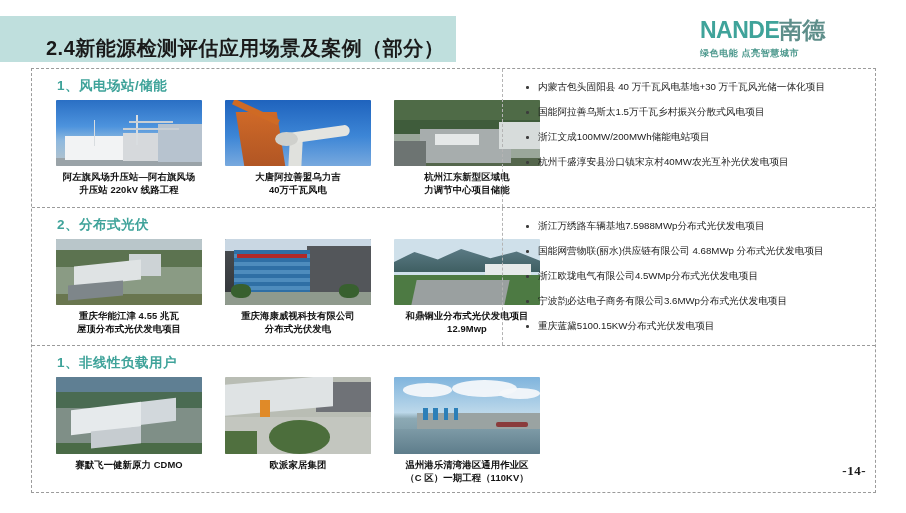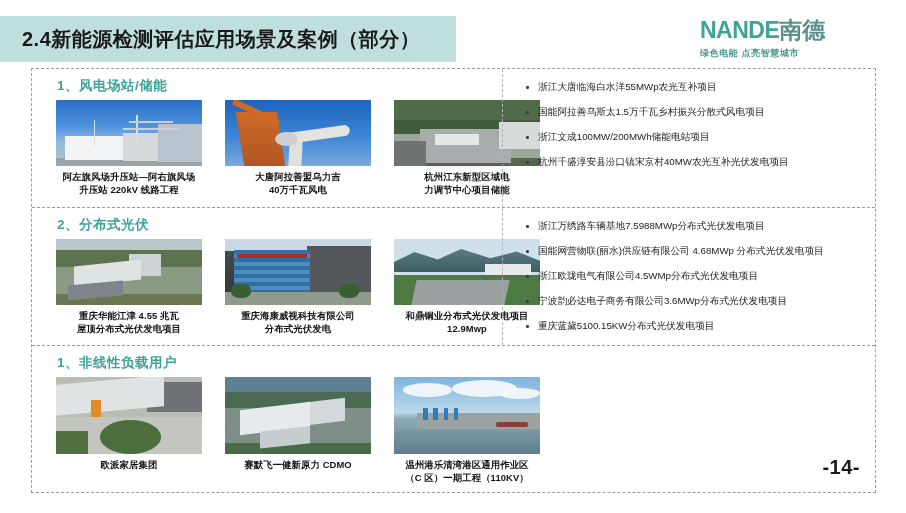--- a/index.html
+++ b/index.html
@@ -20,21 +20,22 @@
     position: absolute;
     left: 0; top: 16px;
     width: 906px; height: 46px;
   }
   .title-band {
     position: absolute;
     left: 0; top: 0;
     width: 456px; height: 46px;
     background: #bfdfdd;
     display: flex;
-    align-items: center;
+    align-items: flex-end;
+    padding-left: 24px;
   }
   .title-text {
     margin-left: 22px;
     font-size: 20px;
     font-weight: bold;
     color: #1a1a1a;
     letter-spacing: 0.5px;
     white-space: nowrap;
   }
   .brand {
@@ -141,25 +142,26 @@
     content: "";
     position: absolute;
     left: 3px; top: 5px;
     width: 2.5px; height: 2.5px;
     background: #3c3c3c;
     border-radius: 50%;
   }
 
   .page-num {
     position: absolute;
-    right: 46px; bottom: 34px;
-    font-size: 20px;
+    right: 40px; bottom: 34px;
+    font-size: 13px;
     font-weight: bold;
     color: #1a1a1a;
     letter-spacing: 0.5px;
+    font-family: Liberation Serif, serif;
   }
 
   
   .t1a { background: linear-gradient(#2a6fc4 0%, #4d93dd 40%, #8fb9de 62%, #b9c4c9 100%); }
   .t1a .bld { position:absolute; background:#e9ecef; }
   .t1a .b1 { left:6%; top:55%; width:42%; height:36%; background:#f2f3f4; }
   .t1a .b2 { left:46%; top:50%; width:26%; height:42%; background:#d6d9dc; }
   .t1a .b3 { left:70%; top:36%; width:30%; height:58%; background:#b7c3cf; }
   .t1a .pole { position:absolute; width:1.5px; background:#d9dde0; top:30%; height:40%; }
   .t1a .tower { position:absolute; border-top:2px solid #c9cfd4; }
@@ -300,21 +302,21 @@
                 <div class="w1"></div>
                 <div class="w2"></div>
             </div>
             <div class="caption">杭州江东新型区域电<br>力调节中心项目储能</div>
           </div>
 
         </div>
       </div>
       <div class="sec-right">
         <ul class="bullets">
-          <li>浙江大唐临海白水洋55MWp农光互补项目</li>
+          <li>内蒙古包头固阳县 40 万千瓦风电基地+30 万千瓦风光储一体化项目</li>
           <li>国能阿拉善乌斯太1.5万千瓦乡村振兴分散式风电项目</li>
           <li>浙江文成100MW/200MWh储能电站项目</li>
           <li>杭州千盛淳安县汾口镇宋京村40MW农光互补光伏发电项目</li>
         </ul>
       </div>
     </div>
 
     <div class="section s2">
       <div class="sec-left">
         <div class="sec-heading">2、分布式光伏</div>
@@ -367,41 +369,41 @@
         </ul>
       </div>
     </div>
 
     <div class="section s3">
       <div class="sec-left">
         <div class="sec-heading">1、非线性负载用户</div>
         <div class="cards">
 
           <div class="card">
+            <div class="thumb t3a" style="height:77px">
+              <div class="sk"></div>
+                <div class="gw"></div>
+                <div class="gg"></div>
+              <div class="bb"></div>
+                <div class="ba"></div>
+                <div class="bc"></div>
+            </div>
+            <div class="caption">赛默飞一健新原力 CDMO</div>
+          </div>
+
+          <div class="card">
             <div class="thumb t3b" style="height:77px">
               <div class="rf2"></div>
                 <div class="rf"></div>
                 <div class="or"></div>
               <div class="pl"></div>
                 <div class="cir"></div>
                 <div class="gl"></div>
             </div>
             <div class="caption">欧派家居集团</div>
-          </div>
-
-          <div class="card">
-            <div class="thumb t3a" style="height:77px">
-              <div class="sk"></div>
-                <div class="gw"></div>
-                <div class="gg"></div>
-              <div class="bb"></div>
-                <div class="ba"></div>
-                <div class="bc"></div>
-            </div>
-            <div class="caption">赛默飞一健新原力 CDMO</div>
           </div>
 
           <div class="card">
             <div class="thumb t3c" style="height:77px">
               <div class="cld" style="left:6%;top:8%;width:34%;height:18%"></div>
               <div class="cld" style="left:40%;top:4%;width:44%;height:22%"></div>
               <div class="cld" style="left:72%;top:14%;width:28%;height:14%"></div>
               <div class="land"></div>
               <div class="cran" style="left:20%"></div>
                 <div class="cran" style="left:27%"></div>

